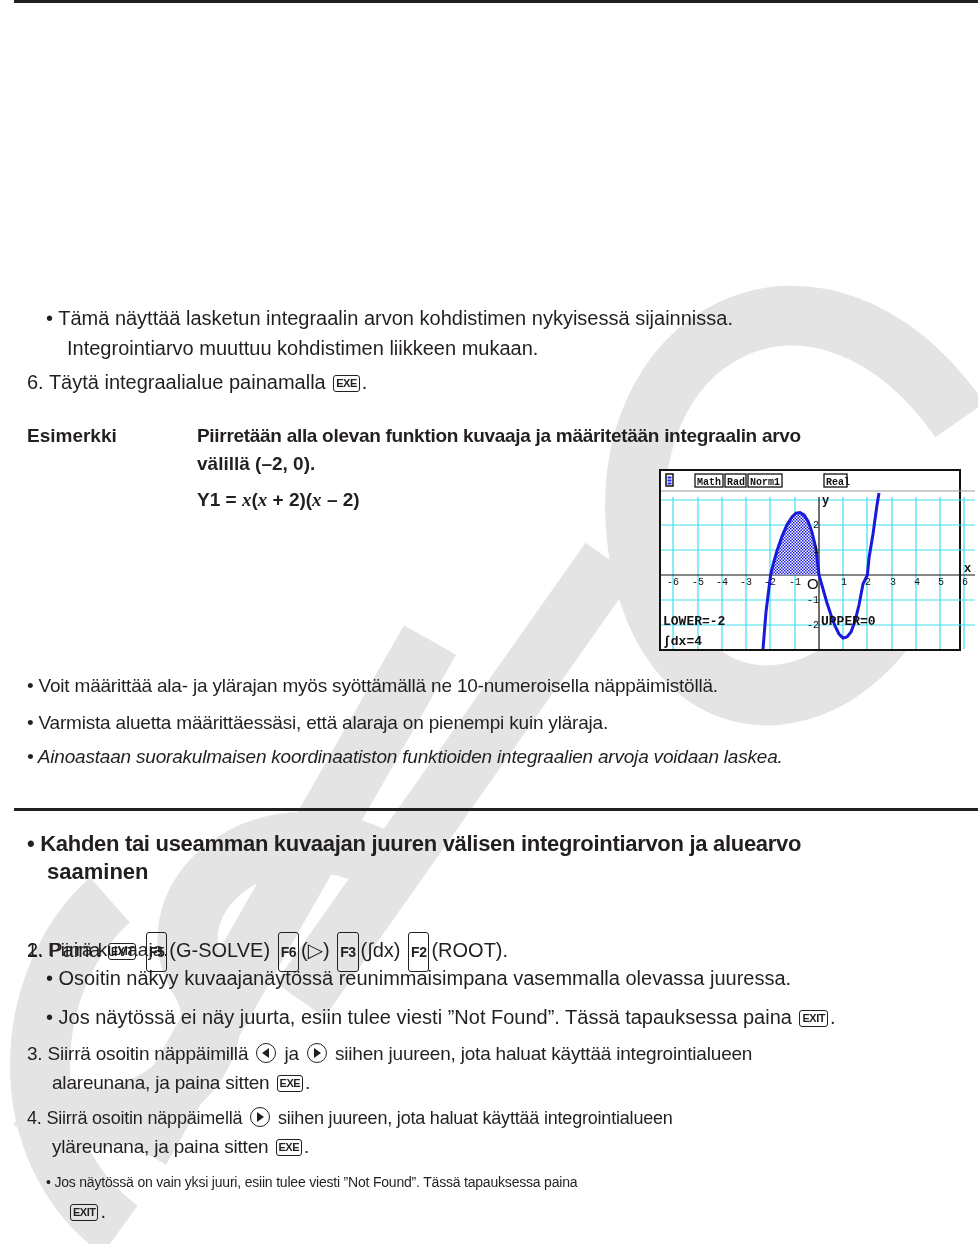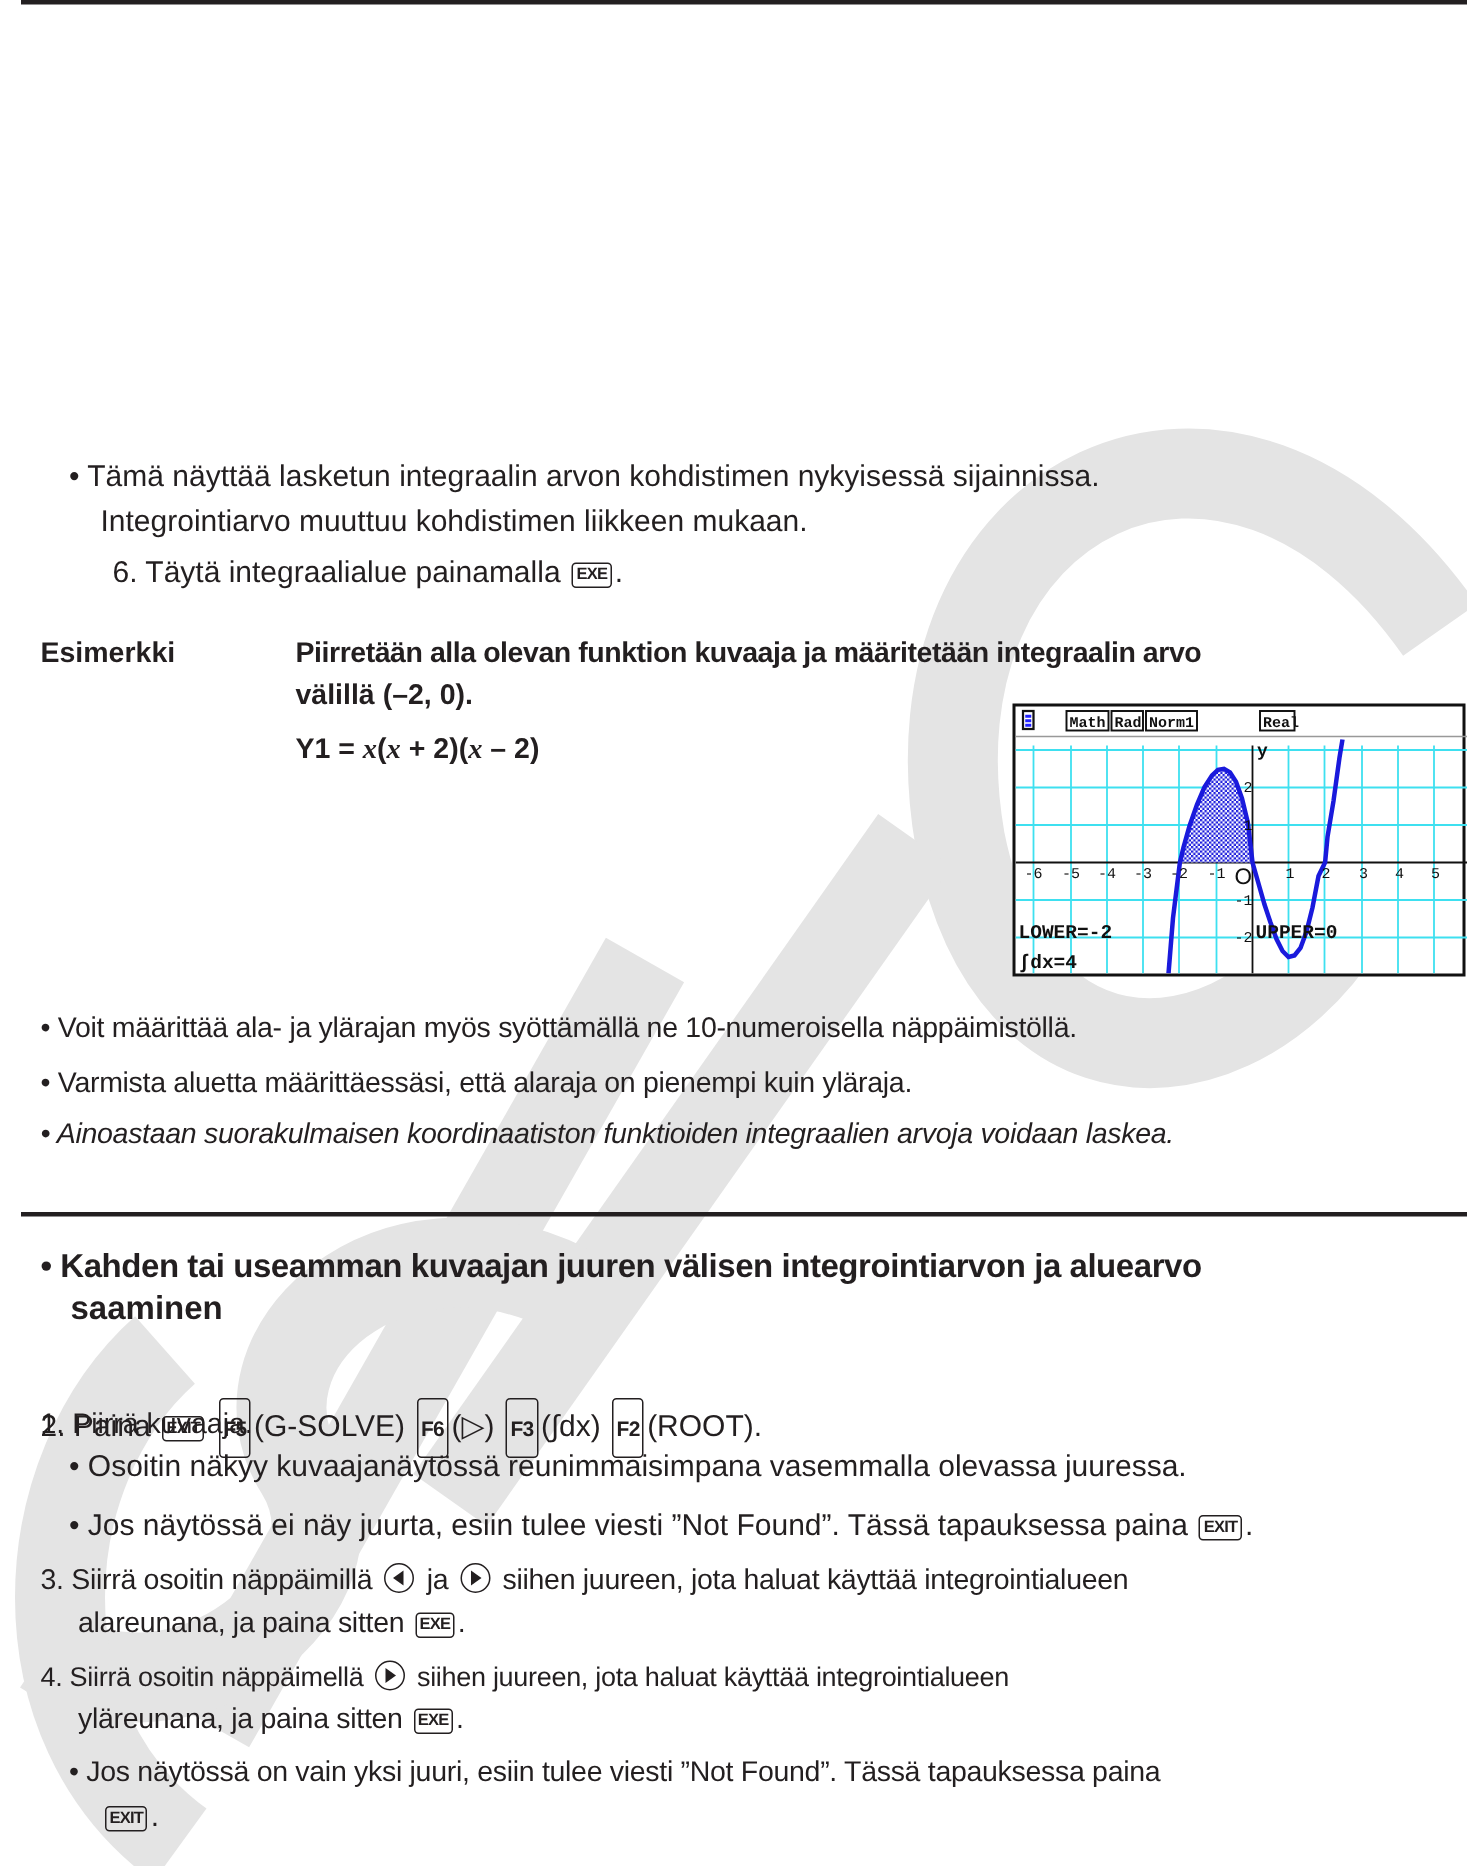--- a/index.html
+++ b/index.html
@@ -11,41 +11,41 @@
   .line { position: absolute; font-size: 20px; line-height: 24px; white-space: nowrap; z-index: 1; }
   .bold { font-weight: bold; }
   .key { display: inline-block; border: 1.5px solid #231f20; border-radius: 3px; font-size: 11px; line-height: 13px;
          padding: 1px 2px; font-weight: bold; vertical-align: 2px; margin: 0 2px; letter-spacing: -0.5px; }
   .key-f { font-size: 14px; line-height: 16px; padding: 11px 2px; vertical-align: 0; }
   .round-key { display: inline-block; width: 18px; height: 18px; border: 1.5px solid #231f20; border-radius: 50%;
                vertical-align: -3px; position: relative; margin: 0 3px; }
   .round-key svg { position: absolute; left: 3px; top: 3px; }
   .it { font-family: "Liberation Serif", serif; font-style: italic; }
   .calc { position: absolute; left: 659px; top: 469px; width: 302px; height: 182px; border: 2px solid #111;
-          background: #fff; z-index: 1; box-sizing: border-box; margin-left: 16px; }
+          background: #fff; z-index: 1; box-sizing: border-box; }
 </style>
 </head>
 <body>
 
 <svg class="watermark" viewBox="0 0 978 1244">
   <g fill="none" stroke="#e4e4e4" stroke-width="60">
     <path d="M 960 420 C 820 220 600 330 640 560 C 680 760 870 720 920 560"></path>
     <path d="M 610 560 L 300 1000"></path>
     <path d="M 430 640 L 140 1150"></path>
     <path d="M 380 860 C 260 800 150 900 200 980 C 250 1060 120 1160 30 1100"></path>
     <path d="M 110 900 C 20 980 10 1150 120 1230"></path>
   </g>
 </svg>
 
 <div class="top-rule"></div>
 
 <div class="line" style="left:46px; top:306px;">• Tämä näyttää lasketun integraalin arvon kohdistimen nykyisessä sijainnissa.</div>
 <div class="line" style="left:67px; top:336px;">Integrointiarvo muuttuu kohdistimen liikkeen mukaan.</div>
 
-<div class="line" style="left:27px; top:370px;margin-left:48px;">
+<div class="line" style="left:27px; top:370px;">
   <span>6. Täytä integraalialue painamalla</span>
   <span class="key">EXE</span><span>.</span>
 </div>
 
 <div class="line bold" style="left:27px; top:424px; font-size:19px;">Esimerkki</div>
 <div class="line bold" style="left:197px; top:424px; font-size:19px; letter-spacing:-0.3px;">Piirretään alla olevan funktion kuvaaja ja määritetään integraalin arvo</div>
 <div class="line bold" style="left:197px; top:452px; font-size:19px;">välillä (–2, 0).</div>
 <div class="line bold" style="left:197px; top:488px; font-size:19px;">
   <span>Y1 = </span><span class="it">x</span><span>(</span><span class="it">x</span><span> + 2)(</span><span class="it">x</span><span> – 2)</span>
 </div>
@@ -180,16 +180,16 @@
   <span class="round-key"><svg width="12" height="12">
         <polygon points="3,1 3,11 10,6" fill="#231f20"></polygon>
       </svg></span>
   <span>siihen juureen, jota haluat käyttää integrointialueen</span>
 </div>
 <div class="line" style="left:52px; top:1135px; font-size:19px; letter-spacing:-0.2px;">
   <span>yläreunana, ja paina sitten</span>
   <span class="key">EXE</span><span>.</span>
 </div>
 
-<div class="line" style="left:46px; top:1170px; font-size:19px; letter-spacing:-0.2px;">• Jos näytössä on vain yksi juuri, esiin tulee viesti ”Not Found”. Tässä tapauksessa paina</div>
+<div class="line" style="left:46px; top:1170px; font-size:14px; letter-spacing:-0.2px;">• Jos näytössä on vain yksi juuri, esiin tulee viesti ”Not Found”. Tässä tapauksessa paina</div>
 <div class="line" style="left:68px; top:1199px;">
   <span class="key">EXIT</span><span>.</span>
 </div>
 
 </body></html>

